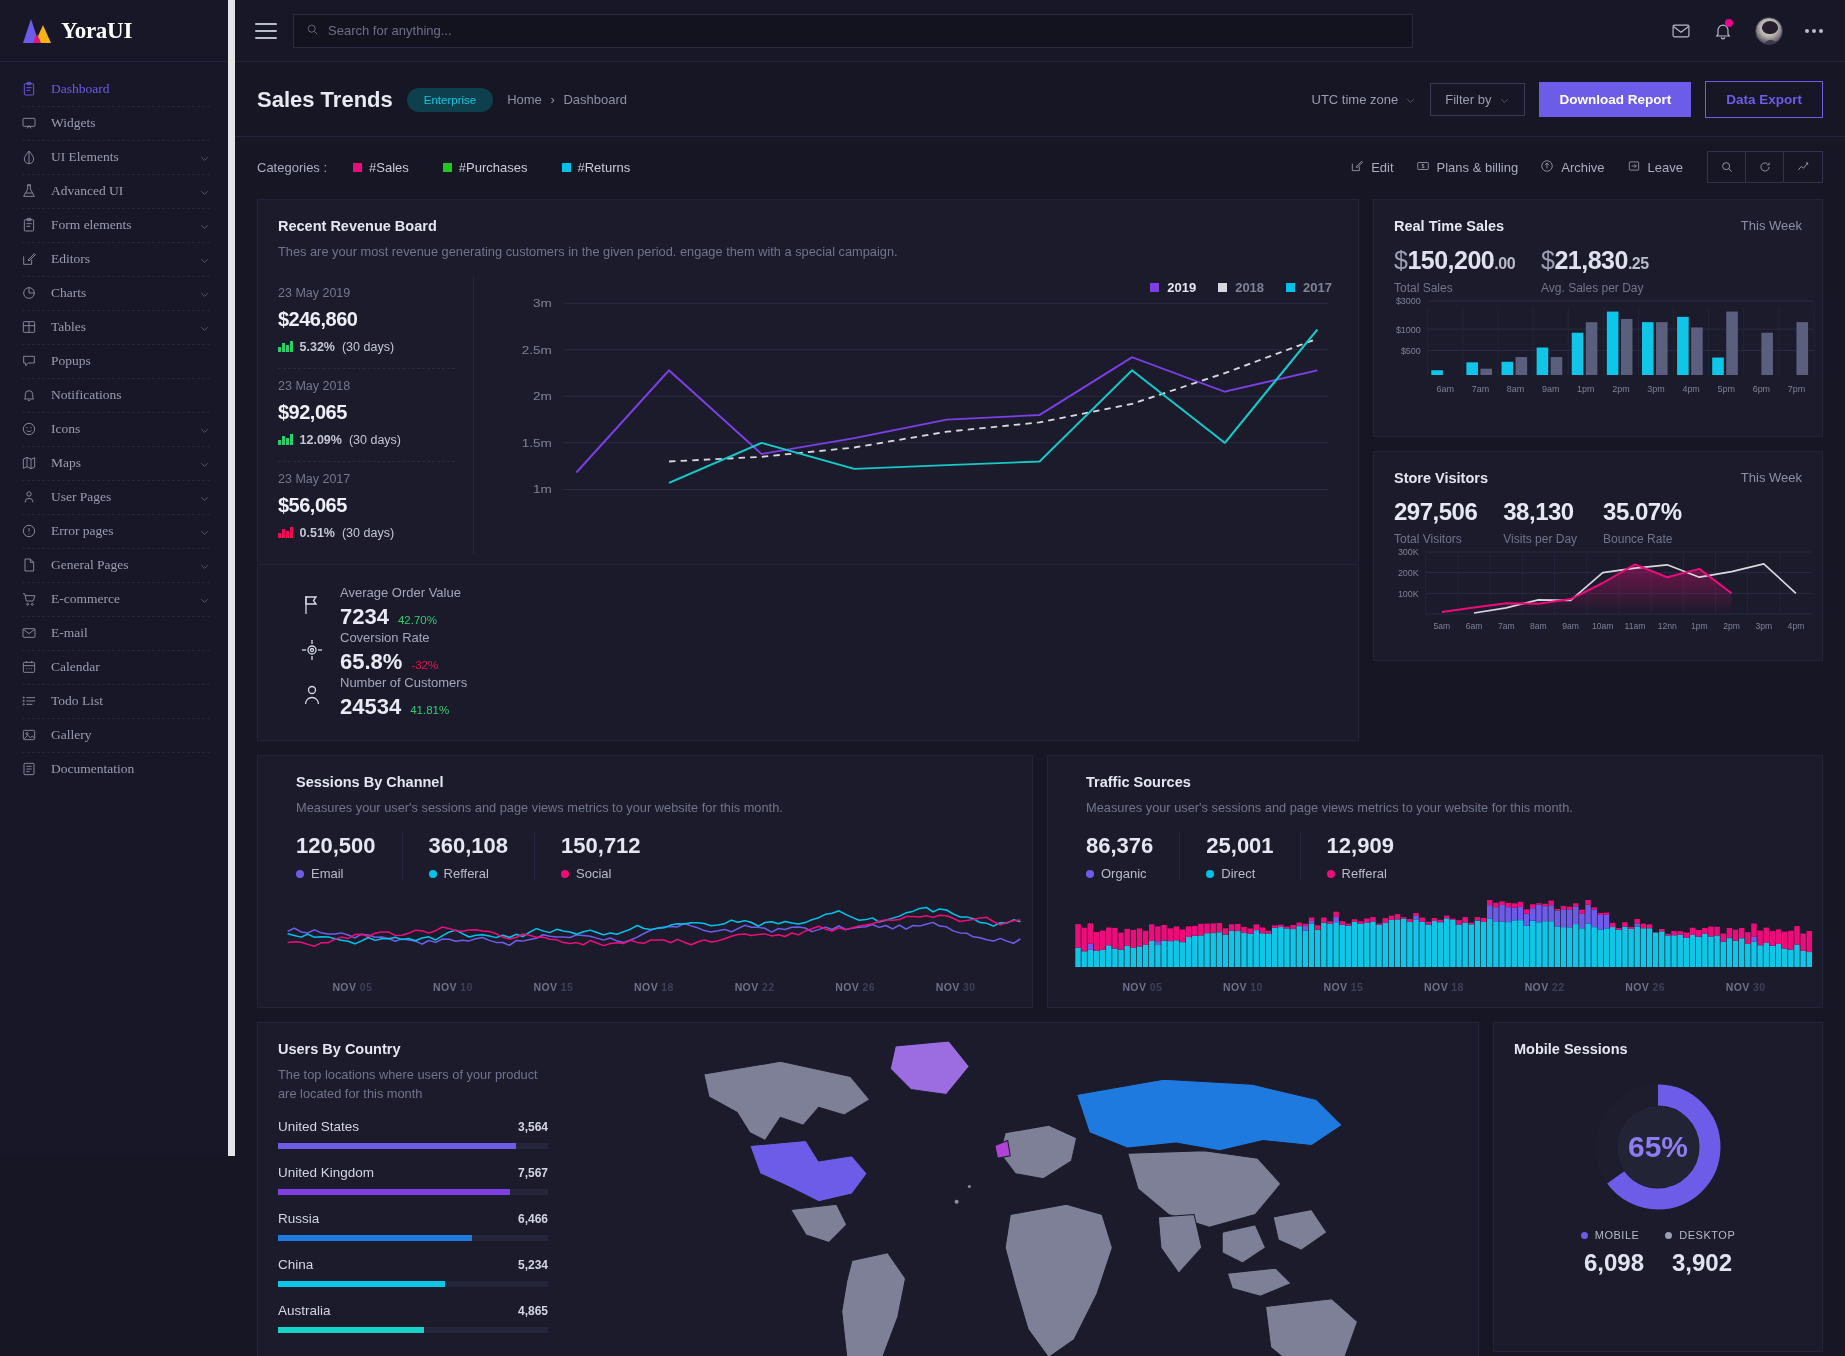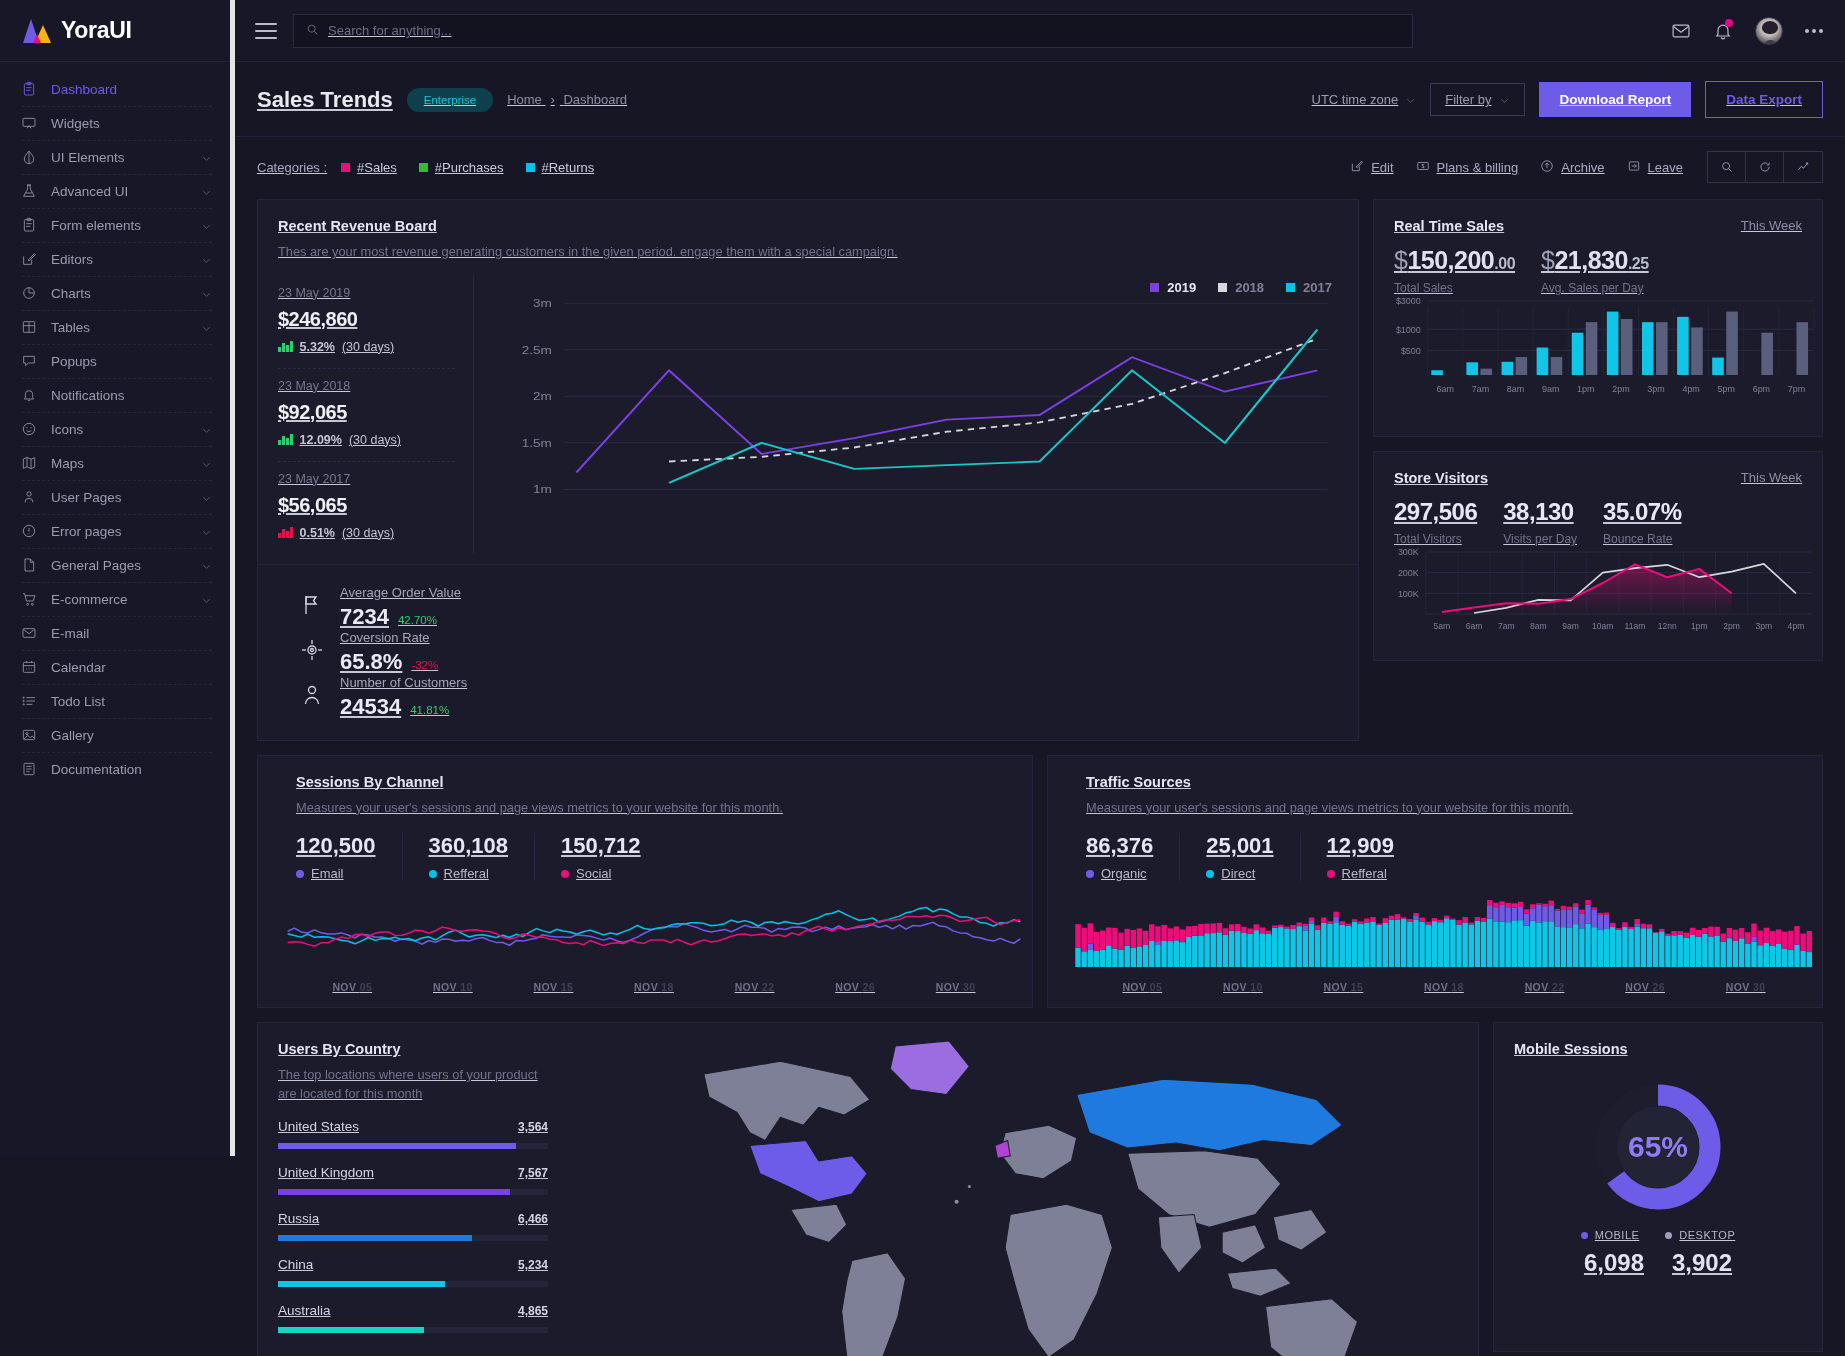--- a/index.html
+++ b/index.html
@@ -9,23 +9,24 @@
     font-family: "Liberation Sans", sans-serif;
     color: #c5c8d6;
     overflow: hidden;
   }
   .app { display: flex; width: 1845px; height: 1356px; }
 
   
   .sidebar {
     width: 235px; flex: 0 0 235px;
     background: #171727;
-    border-right: 5px solid #e5e5e5;
+    border-right: 7px solid #e5e5e5;
     height: 1156px;
     overflow: hidden;
+    font-family: Liberation Serif, serif;
   }
   .brand {
     height: 62px; display: flex; align-items: center;
     padding-left: 22px; gap: 9px;
     border-bottom: 1px solid #22223a;
   }
   .brand-logo { width: 30px; height: 28px; position: relative; }
   .brand-name { font-size: 23px; font-weight: bold; color: #fff; letter-spacing: -0.3px; }
   .nav { padding-top: 10px; }
   .nav-item {
@@ -40,21 +41,21 @@
   }
   .nav-item.active { color: #6c5ce7; }
   .nav-item.active .nav-ico svg { stroke: #6c5ce7; }
   .nav-ico { width: 17px; height: 17px; display: flex; align-items: center; justify-content: center; flex: 0 0 17px;}
   .nav-ico svg { width: 16px; height: 16px; stroke: #8a8da3; fill: none; stroke-width: 1.4; }
   .nav-label { flex: 1; white-space: nowrap; }
   .chev { width: 11px; height: 11px; opacity: .75; }
   .chev svg { width: 11px; height: 11px; stroke: #8a8da3; fill: none; stroke-width: 1.6; }
 
   
-  .main { flex: 1; display: flex; flex-direction: column; min-width: 0; background: #161624; text-decoration: underline; }
+  .main { flex: 1; display: flex; flex-direction: column; min-width: 0; background: #161624; }
 
   .topbar {
     height: 62px; flex: 0 0 62px; display: flex; align-items: center;
     padding: 0 22px 0 20px; gap: 16px;
     background: #171727; border-bottom: 1px solid #22223a;
   }
   .burger { width: 22px; height: 16px; display: flex; flex-direction: column; justify-content: space-between; cursor: pointer; }
   .burger i { display: block; height: 2px; background: #b9bccb; border-radius: 1px; }
   .searchwrap {
     flex: 1; height: 34px; background: #13131f; border: 1px solid #2a2a40;
@@ -102,21 +103,21 @@
   .btn-primary {
     background: #6c5ce7; color: #fff; font-size: 13.5px; font-weight: bold;
     padding: 10px 20px; border: 0; cursor: pointer; font-family: "Liberation Sans", sans-serif;
   }
   .btn-outline {
     background: transparent; color: #6c5ce7; font-size: 13.5px; font-weight: bold;
     padding: 10px 20px; border: 1px solid #6c5ce7; cursor: pointer; font-family: "Liberation Sans", sans-serif;
   }
 
   
-  .catrow { padding: 14px 22px 10px 22px; display: flex; align-items: center; gap: 0px; }
+  .catrow { padding: 14px 22px 10px 22px; display: flex; align-items: center; gap: 12px; }
   .cat-label { font-size: 13px; color: #a9acc0; margin-right: 14px; }
   .cat { display: flex; align-items: center; gap: 7px; font-size: 13px; color: #c9ccdb; margin-right: 22px; }
   .cat i { width: 9px; height: 9px; display: block; }
   .actions { margin-left: auto; display: flex; align-items: center; gap: 0; }
   .act { display: flex; align-items: center; gap: 7px; font-size: 13px; color: #a9acc0; margin-left: 22px; cursor: pointer; }
   .act svg { width: 14px; height: 14px; stroke: #a9acc0; fill: none; stroke-width: 1.3; }
   .iconbtns { display: flex; margin-left: 24px; border: 1px solid #32324d; }
   .iconbtn { width: 38px; height: 30px; display: flex; align-items: center; justify-content: center; border-right: 1px solid #32324d; cursor: pointer; }
   .iconbtn:last-child { border-right: 0; }
   .iconbtn svg { width: 14px; height: 14px; stroke: #a9acc0; fill: none; stroke-width: 1.4; }

